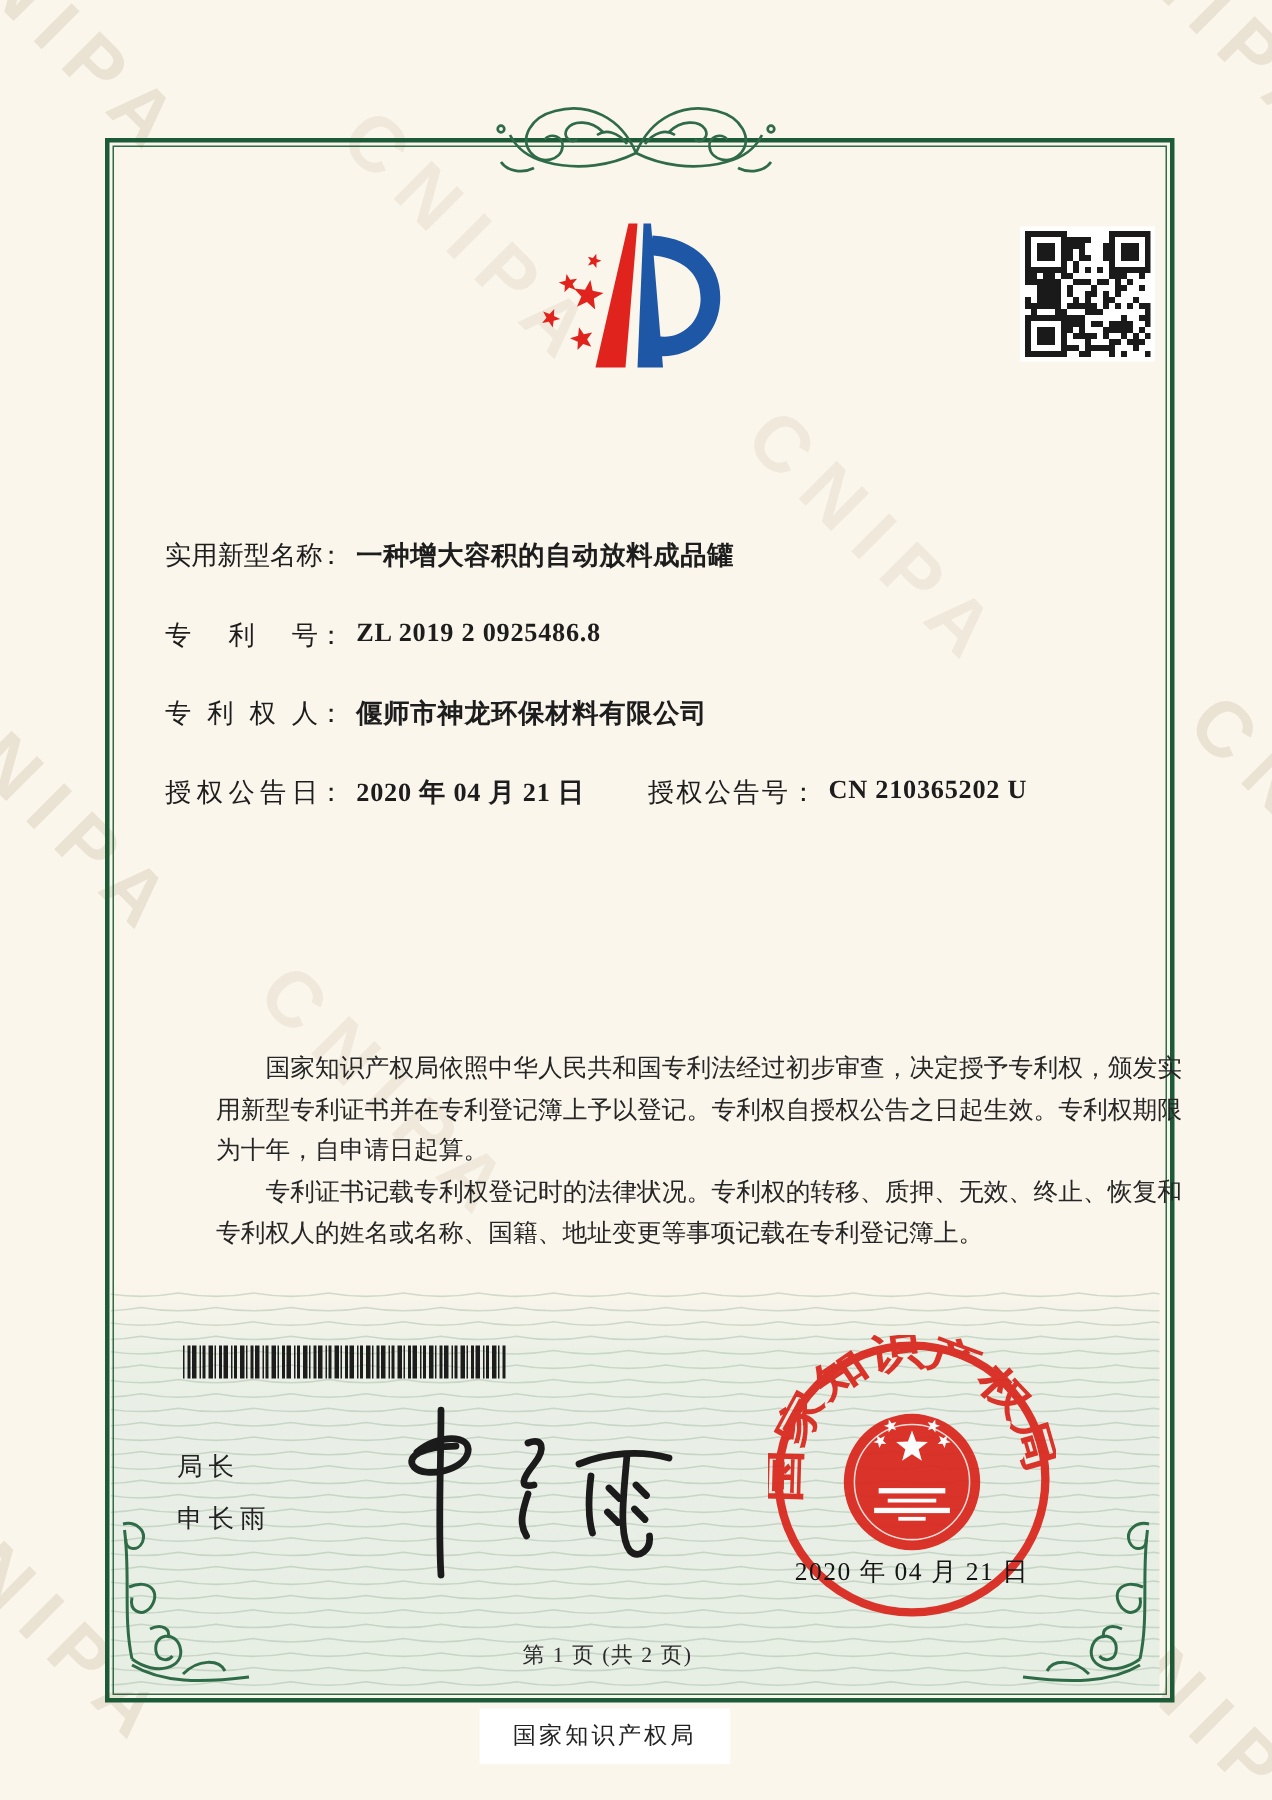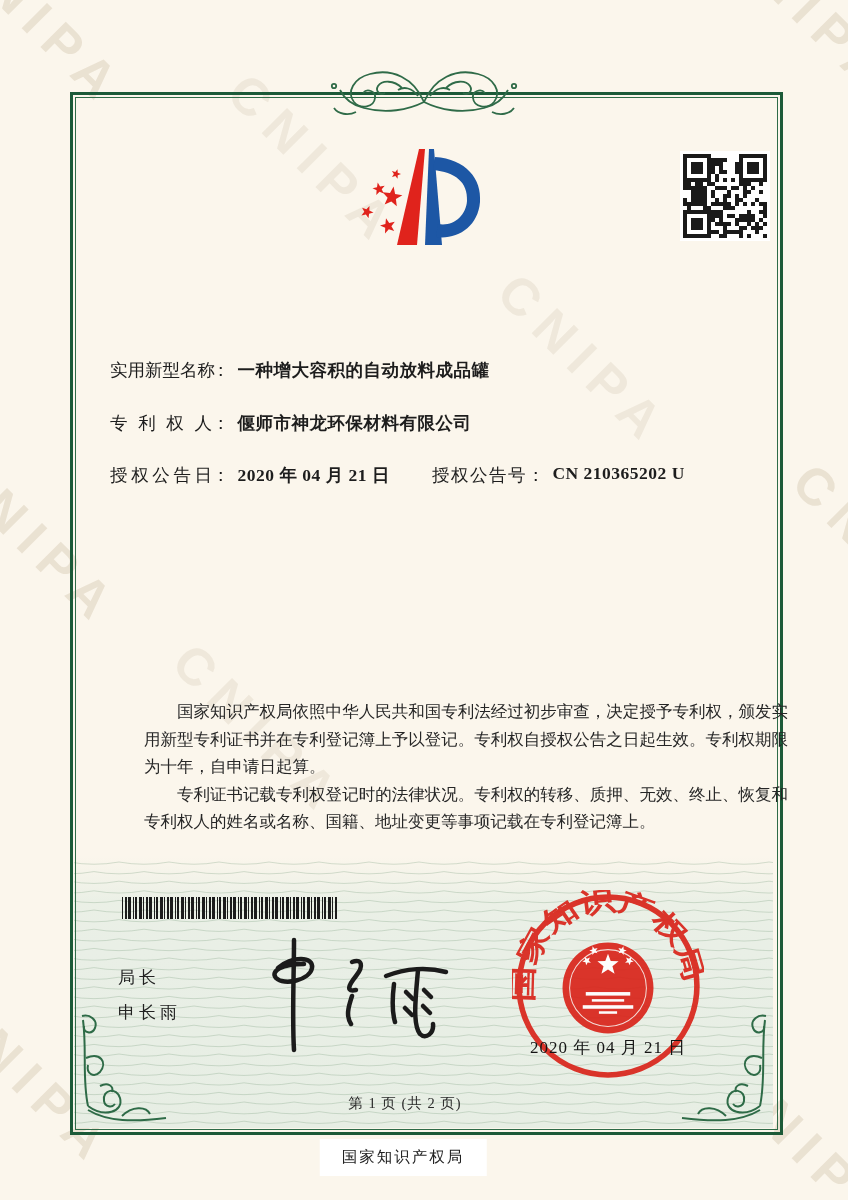--- a/index.html
+++ b/index.html
@@ -368,20 +368,23 @@
         </g>
       </svg>
   </div>
 
 
   <div class="fields">
     <div class="field-row">
       <span class="flabel">实用新型名称</span><span class="fcolon">：</span><span class="fvalue">一种增大容积的自动放料成品罐</span>
     </div>
     <div class="field-row">
+      <span class="flabel">专利号</span><span class="fcolon">：</span><span class="fvalue">ZL 2019 2 0925486.8</span>
+    </div>
+    <div class="field-row">
       <span class="flabel">专利权人</span><span class="fcolon">：</span><span class="fvalue">偃师市神龙环保材料有限公司</span>
     </div>
     <div class="field-row">
       <span class="flabel">授权公告日</span><span class="fcolon">：</span><span class="fvalue">2020 年 04 月 21 日</span><span class="pair2"><span class="flabel2">授权公告号</span><span class="fcolon">：</span><span class="fvalue">CN 210365202 U</span></span>
     </div>
   </div>
 
   <div class="body-text">
     <p>国家知识产权局依照中华人民共和国专利法经过初步审查，决定授予专利权，颁发实用新型专利证书并在专利登记簿上予以登记。专利权自授权公告之日起生效。专利权期限为十年，自申请日起算。</p>
     <p>专利证书记载专利权登记时的法律状况。专利权的转移、质押、无效、终止、恢复和专利权人的姓名或名称、国籍、地址变更等事项记载在专利登记簿上。</p>

